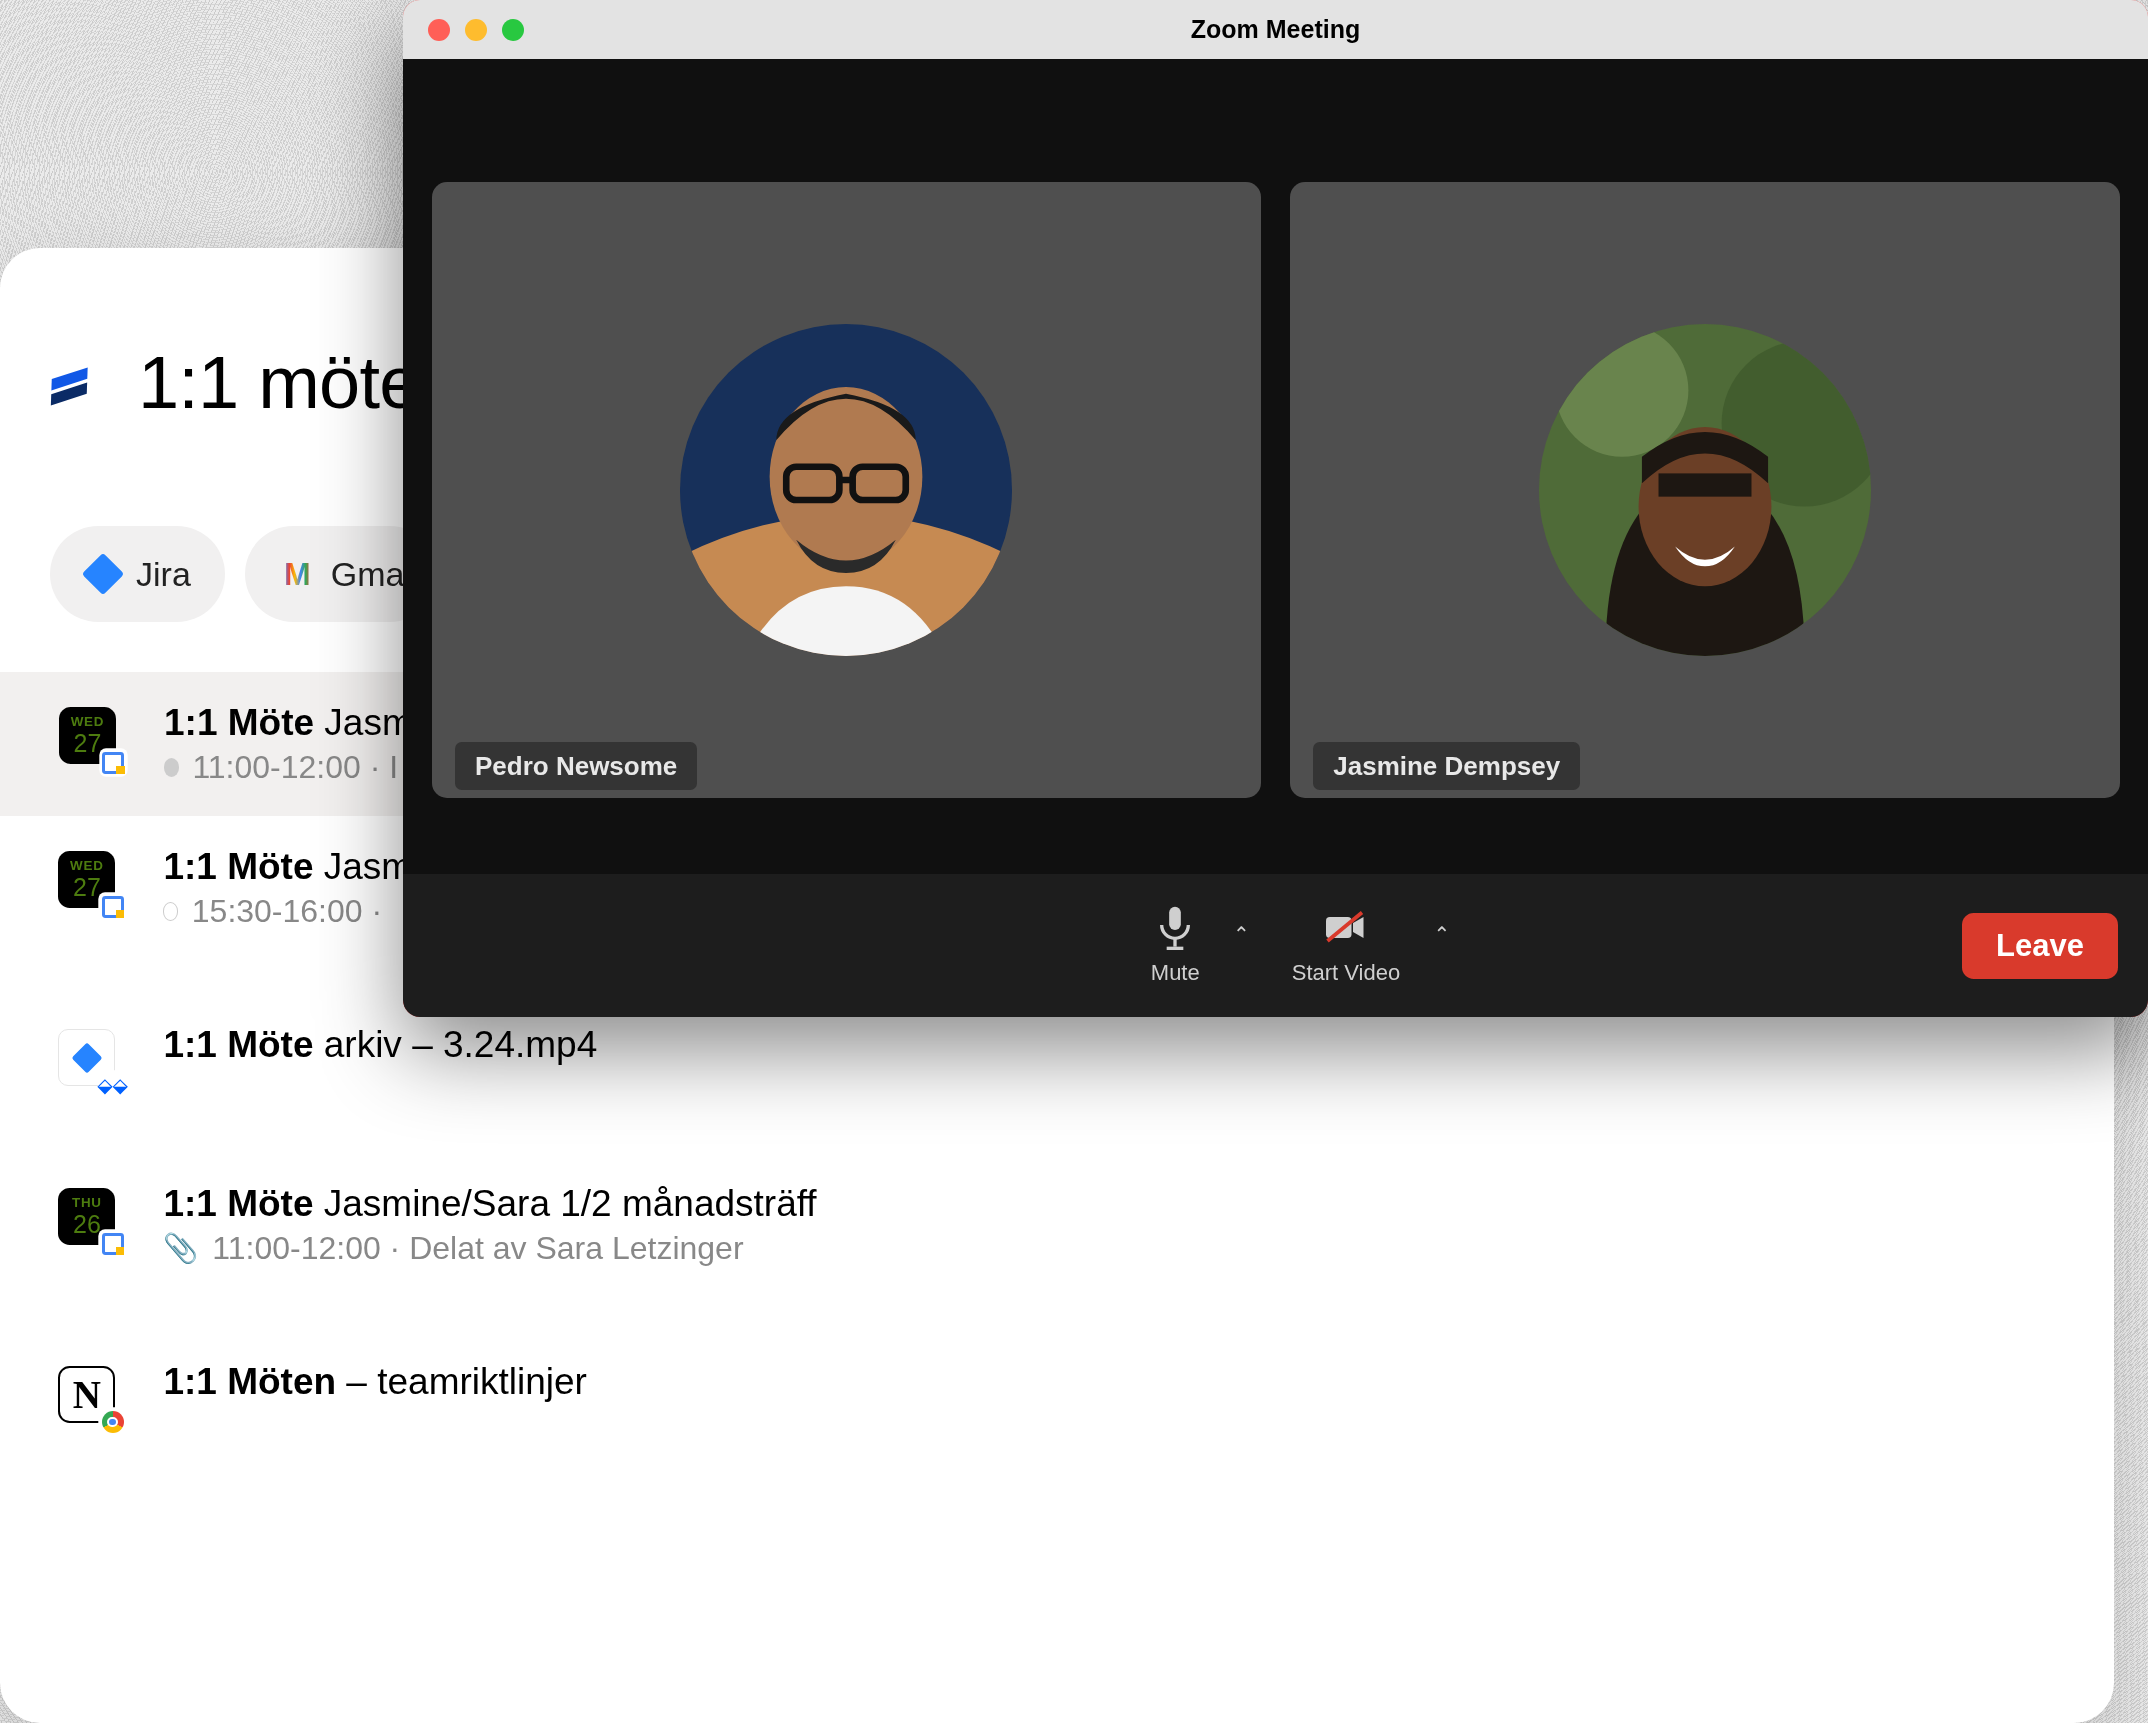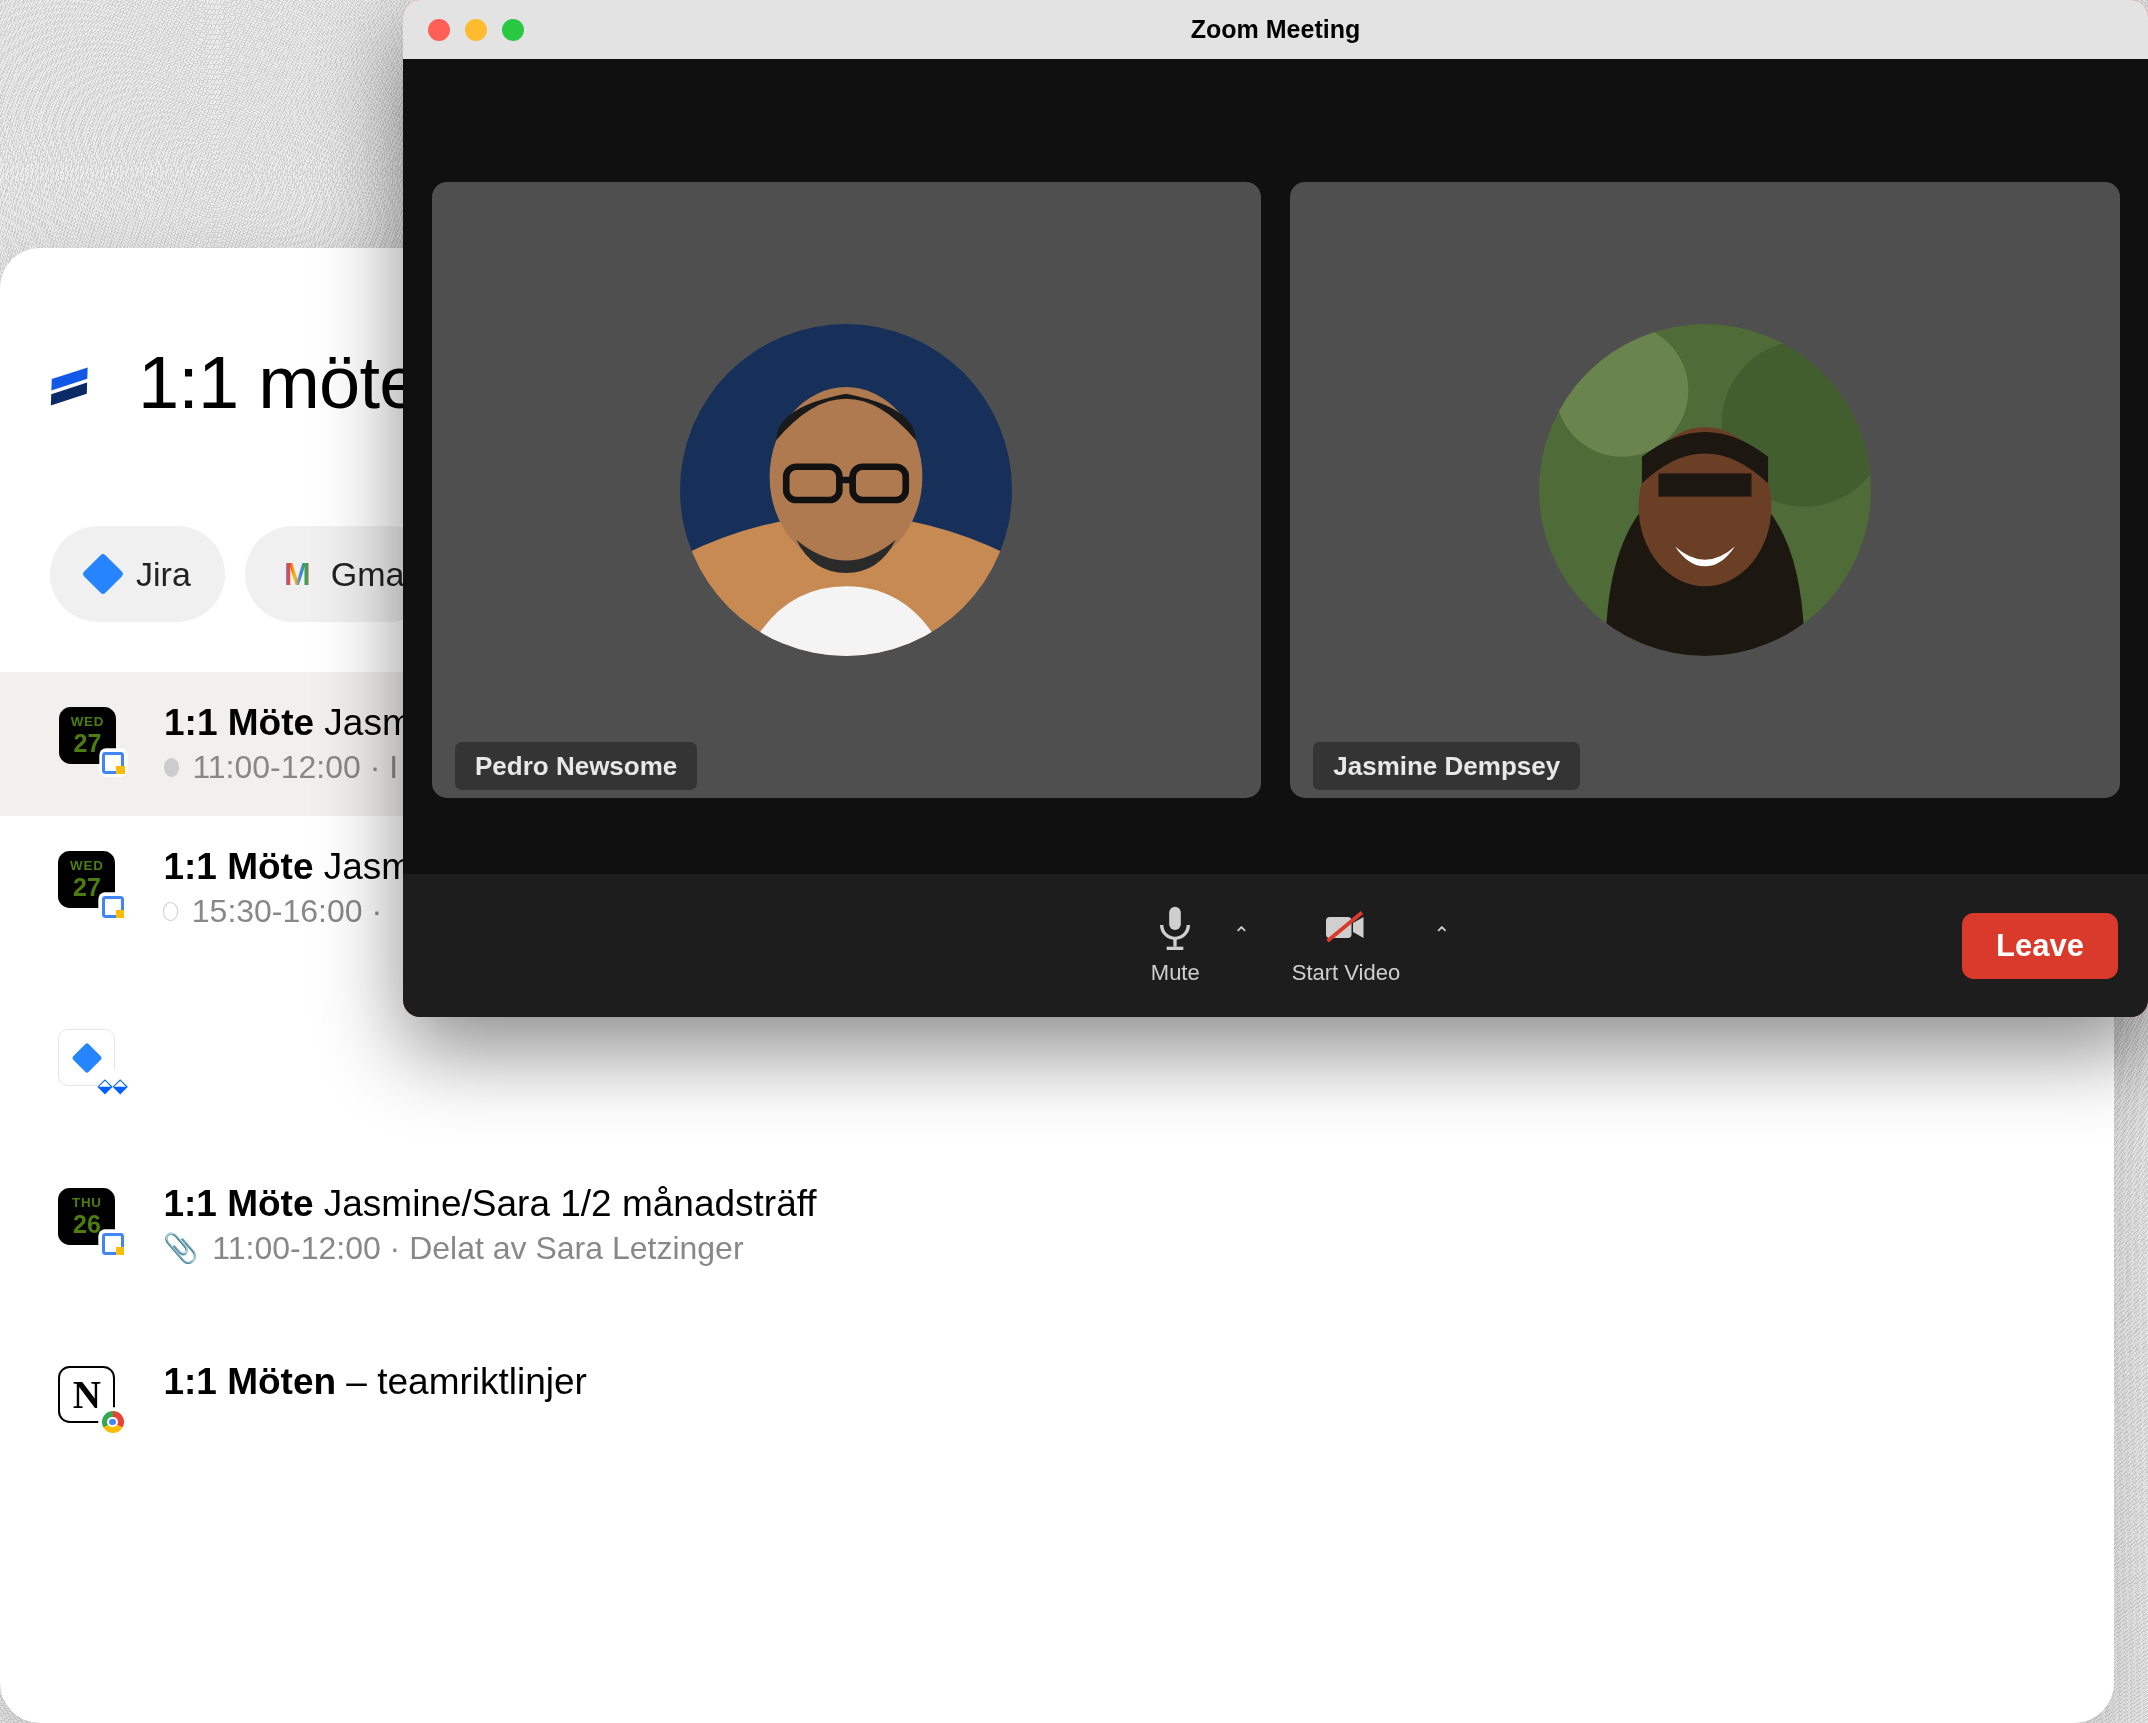--- a/index.html
+++ b/index.html
@@ -102,21 +102,21 @@
     background: #000;
     border-radius: 11.7px;
     color: #4d7c0f;
     display: flex;
     flex-direction: column;
     align-items: center;
     justify-content: center;
     line-height: 1;
   }
   .cal-tile .dow { font-size: 13.4px; font-weight: 700; letter-spacing: 0.8px; margin-bottom: 1.7px; }
-  .cal-tile .dom { font-size: 25px; font-weight: 700; }
+  .cal-tile .dom { font-size: 25px; font-weight: 400; }
   .mini-badge {
     position: absolute;
     right: -6.7px;
     bottom: -8.4px;
     width: 25px; height: 25px;
     border-radius: 5px;
     background: #fff;
     display: flex; align-items: center; justify-content: center;
     box-shadow: 0 0 0 1.7px #fff;
   }
@@ -385,20 +385,23 @@
     </div>
 
     <div class="list-item" style="margin-top:34px;">
       <div class="item-icon">
         <div class="file-tile">
             <div class="jira-mini"></div>
           </div>
         <div class="mini-badge">
             <span class="dropbox-mini">⬙⬙</span>
           </div>
+      </div>
+      <div class="item-body">
+        <div class="item-title"><span class="strong">1:1 Möte</span><span> arkiv – 3.24.mp4</span></div>
       </div>
     </div>
 
     <div class="list-item" style="margin-top:34px;">
       <div class="item-icon">
         <div class="cal-tile">
           <div class="dow">THU</div>
           <div class="dom">26</div>
         </div>
         <div class="mini-badge">

